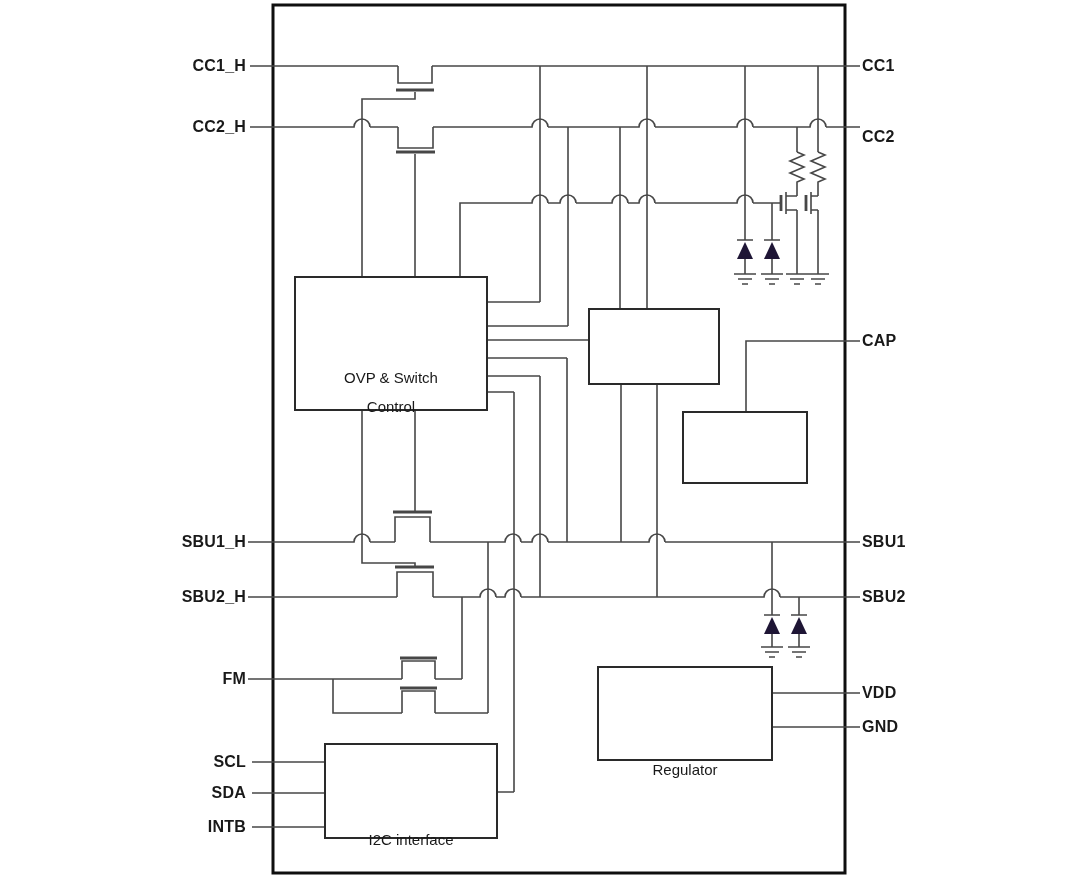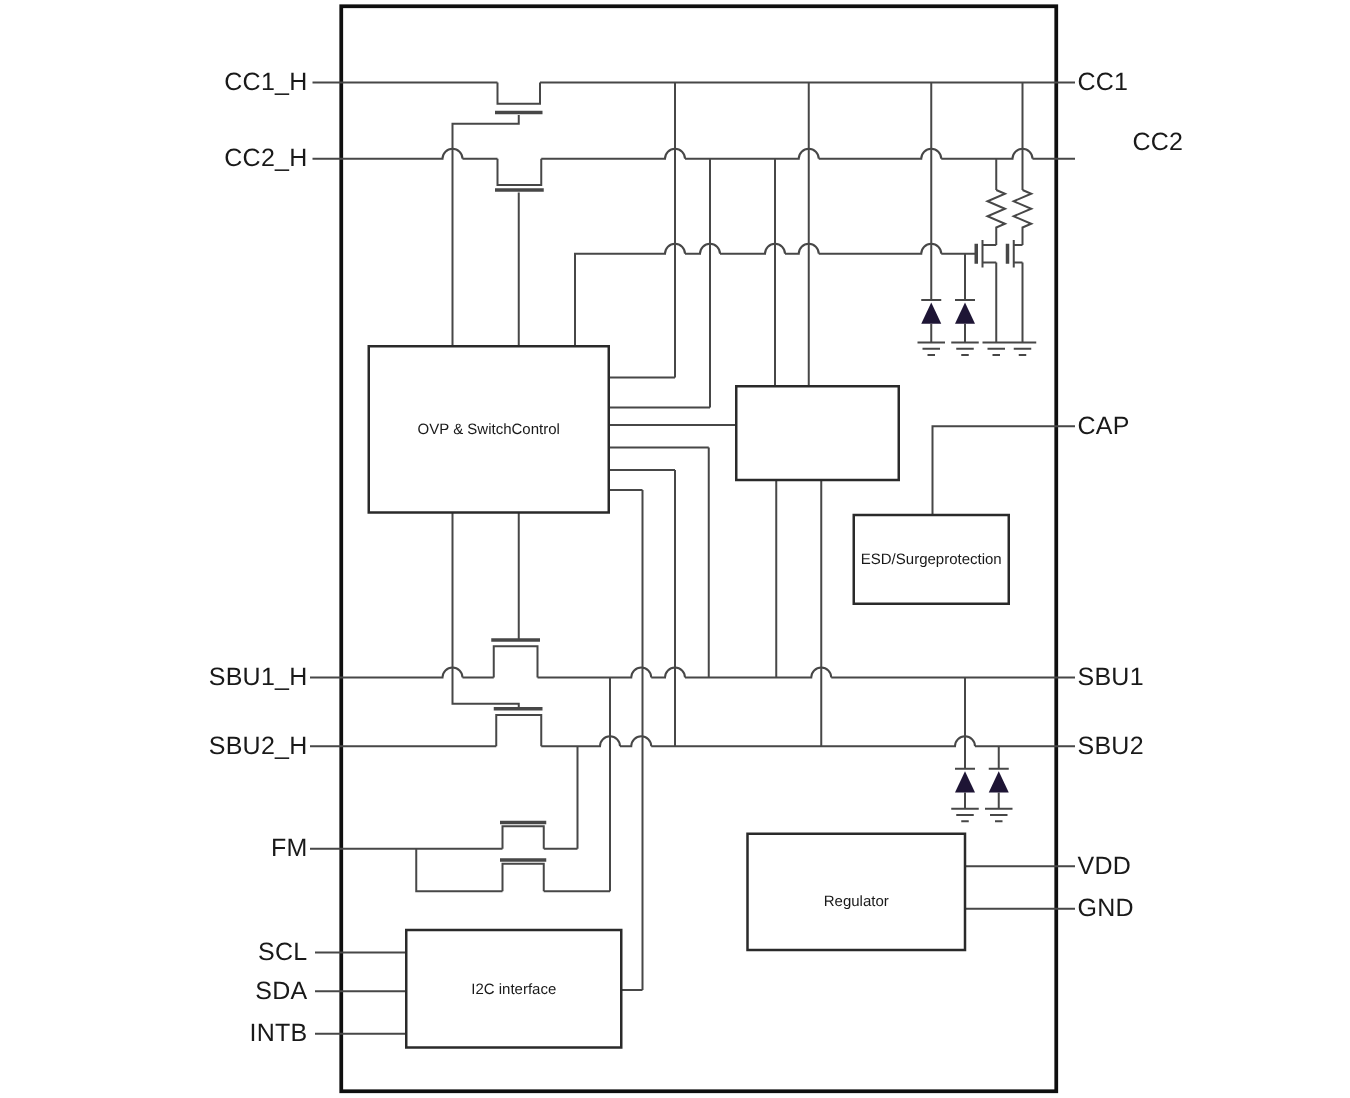--- a/index.html
+++ b/index.html
@@ -11,29 +11,29 @@
     color:var(--label,#1a1a1a);
     overflow:hidden;
   }
   #stage svg{position:absolute;left:0;top:0;}
   .wire{stroke:var(--wire,#474747);stroke-width:1.6;fill:none;}
   .bar{stroke:var(--wire,#3a3a3a);stroke-width:2.8;fill:none;}
   .chip{stroke:var(--chip-border,#0f0f0f);stroke-width:3;fill:none;}
   .blockrect{stroke:var(--block-border,#2a2a2a);stroke-width:2;fill:#ffffff;}
   .diode{fill:var(--diode-fill,#1e1535);stroke:none;}
   .pin-label{
-    position:absolute;font-size:20px;font-weight:400;line-height:22px;
+    position:absolute;font-size:16px;font-weight:700;line-height:22px;
     letter-spacing:0.2px;white-space:nowrap;
   }
   .pin-left{width:120px;left:126px;text-align:right;}
   .pin-right{left:862px;text-align:center;}
   .block-label{
-    position:absolute;display:flex;flex-direction:row;
+    position:absolute;display:flex;flex-direction:column;
     align-items:center;justify-content:center;
-    font-size:12px;font-weight:400;line-height:29px;text-align:center;
+    font-size:15px;font-weight:400;line-height:29px;text-align:center;margin-top:48px;
   }
 </style>
 </head>
 <body>
 
 <div id="stage">
 
   <svg width="1080" height="878" viewBox="0 0 1080 878">
 
     <rect class="chip" x="273" y="5" width="572" height="868"></rect>
@@ -113,41 +113,37 @@
     <rect class="blockrect" x="589" y="309" width="130" height="75"></rect>
     <rect class="blockrect" x="683" y="412" width="124" height="71"></rect>
     <rect class="blockrect" x="598" y="667" width="174" height="93"></rect>
     <rect class="blockrect" x="325" y="744" width="172" height="94"></rect>
   </svg>
 
   <div class="block-label" style="left:295px;top:277px;width:192px;height:133px;">
     <span>OVP &amp; Switch</span>
     <span>Control</span>
   </div>
-  <div class="block-label" style="left:683px;top:412px;width:124px;height:71px;line-height:27px;">
-    <span>ESD/Surge</span>
-    <span>protection</span>
-  </div>
   <div class="block-label" style="left:598px;top:667px;width:174px;height:109px;">
     <span>Regulator</span>
   </div>
   <div class="block-label" style="left:325px;top:744px;width:172px;height:94px;">
     <span>I2C interface</span>
   </div>
 
   <div class="pin-label pin-left" style="top:55px;">CC1_H</div>
   <div class="pin-label pin-left" style="top:116px;">CC2_H</div>
   <div class="pin-label pin-left" style="top:531px;">SBU1_H</div>
   <div class="pin-label pin-left" style="top:586px;">SBU2_H</div>
   <div class="pin-label pin-left" style="top:668px;">FM</div>
   <div class="pin-label pin-left" style="top:751px;">SCL</div>
   <div class="pin-label pin-left" style="top:782px;">SDA</div>
   <div class="pin-label pin-left" style="top:816px;">INTB</div>
 
   <div class="pin-label pin-right" style="top:55px;">CC1</div>
-  <div class="pin-label pin-right" style="top:103px;margin-left:44px;">CC2</div>
+  <div class="pin-label pin-right" style="top:126px;">CC2</div>
   <div class="pin-label pin-right" style="top:330px;">CAP</div>
   <div class="pin-label pin-right" style="top:531px;">SBU1</div>
   <div class="pin-label pin-right" style="top:586px;">SBU2</div>
   <div class="pin-label pin-right" style="top:682px;">VDD</div>
   <div class="pin-label pin-right" style="top:716px;">GND</div>
 
 </div>
 
 </body></html>

